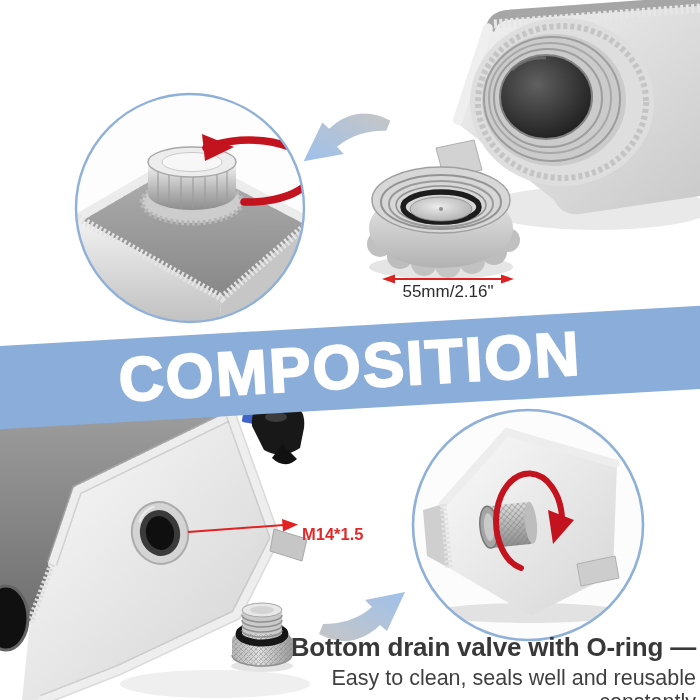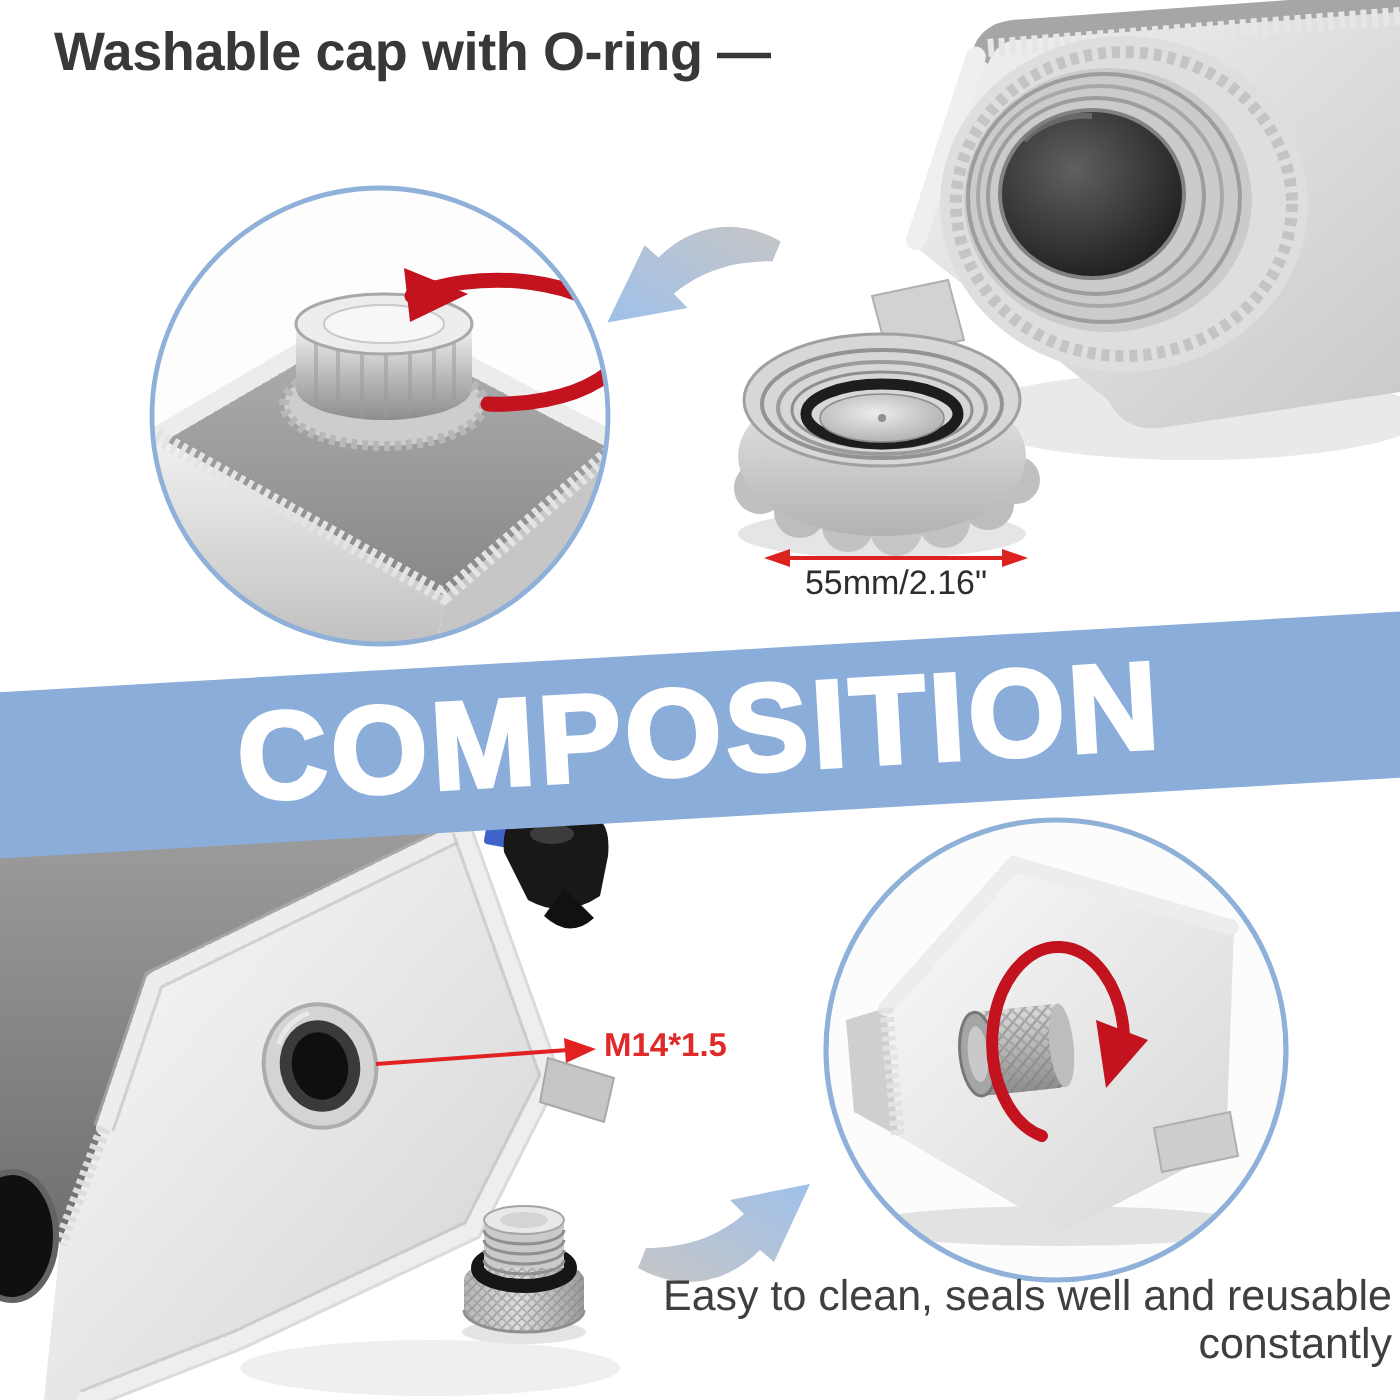--- a/index.html
+++ b/index.html
@@ -21,30 +21,29 @@
     left:-12px;top:326px;width:724px;height:83px;background:#8badd9;z-index:5;
     transform:rotate(-3.3deg);transform-origin:center;
     display:flex;align-items:center;justify-content:center;
   }
   .banner-text{
     font-size:62px;font-weight:bold;color:#ffffff;letter-spacing:2px;
     -webkit-text-stroke:2px #ffffff;white-space:nowrap;transform:translateY(-1px);
   }
   
   .dim-label{left:368px;top:282px;width:160px;text-align:center;font-size:17px;color:#2d2d2d;z-index:6;}
-  .thread-label{left:302px;top:514px;font-size:16.5px;font-weight:600;color:#e02a2a;z-index:6;}
+  .thread-label{left:302px;top:525px;font-size:16.5px;font-weight:600;color:#e02a2a;z-index:6;}
   svg{display:block;}
 </style>
 </head>
 <body>
 
 <div class="stage">
 
   <div class="abs top-feature">
-    <div class="feature-title">Washable cap with O-ring —</div>
   </div>
 
   <div class="abs" style="left:0;top:386px;z-index:1;">
     <svg width="345" height="314" viewBox="0 0 345 314">
       <defs>
         <linearGradient id="d1" x1="0" y1="0" x2="1" y2="1">
           <stop offset="0" stop-color="#fbfbfb"></stop>
             <stop offset="1" stop-color="#d2d2d2"></stop>
         </linearGradient>
         <linearGradient id="d2" x1="0" y1="0" x2="0" y2="1">
@@ -323,16 +322,17 @@
         <linearGradient id="sw2" x1="0" y1="1" x2="1" y2="0">
           <stop offset="0" stop-color="#c6c6c6"></stop>
             <stop offset="1" stop-color="#9fc0ea"></stop>
         </linearGradient>
       </defs>
       <path d="M 6,62 C 28,74 50,70 67,53 L 74,59 L 92,20 L 52,28 L 59,35 C 44,48 27,52 10,52 Z" fill="url(#sw2)"></path>
     </svg>
   </div>
 
   <div class="abs bottom-feature">
+    <div class="feature-title">Bottom drain valve with O-ring —</div>
     <div class="feature-sub">Easy to clean, seals well and reusable constantly</div>
   </div>
 
 </div>
 
 </body></html>

